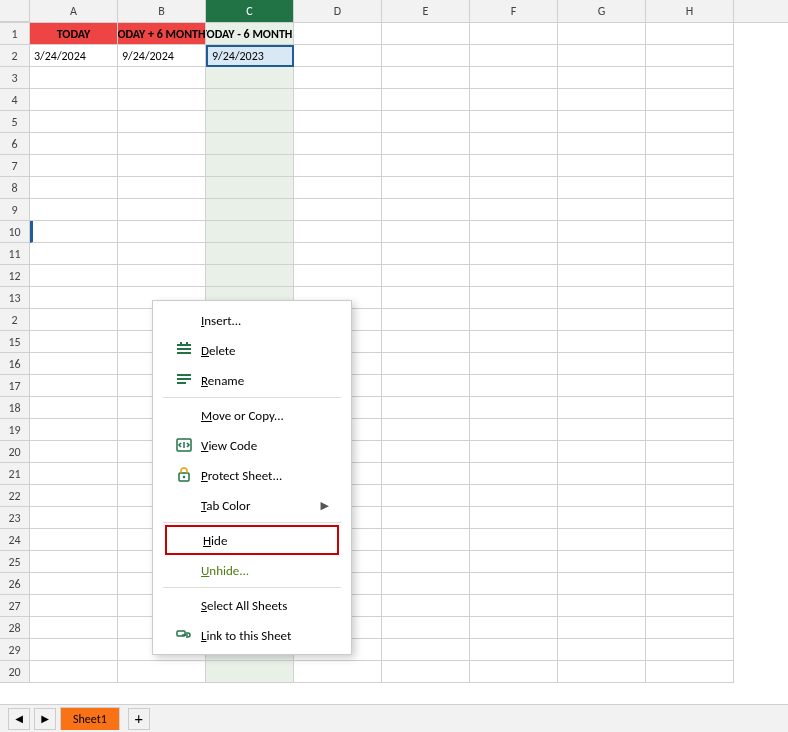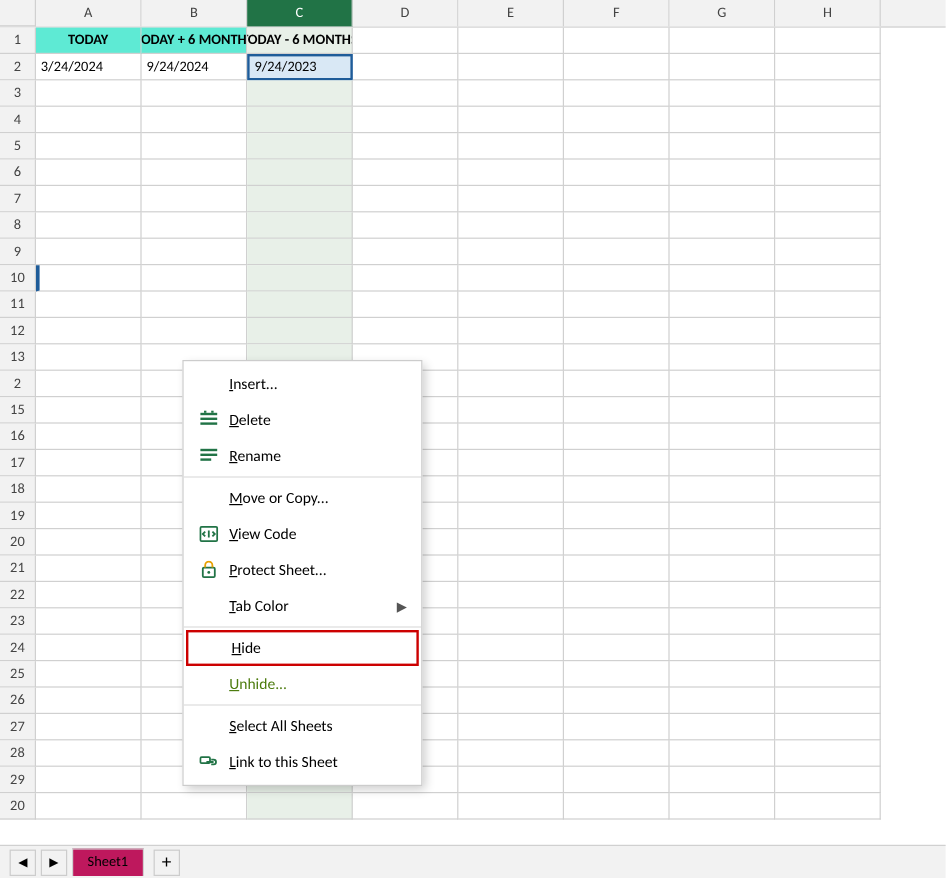--- a/index.html
+++ b/index.html
@@ -31,33 +31,33 @@
     .cell { height: 22px; border-right: 1px solid #d0d0d0; border-bottom: 1px solid #d0d0d0; display: flex; align-items: center; padding: 0 4px; font-size: 12px; color: #000; overflow: hidden; white-space: nowrap; }
     .cell.col-a { width: 88px; min-width: 88px; }
     .cell.col-b { width: 88px; min-width: 88px; }
     .cell.col-c { width: 88px; min-width: 88px; }
     .cell.col-d { width: 88px; min-width: 88px; }
     .cell.col-e { width: 88px; min-width: 88px; }
     .cell.col-f { width: 88px; min-width: 88px; }
     .cell.col-g { width: 88px; min-width: 88px; }
     .cell.col-h { width: 88px; min-width: 88px; }
 
-    .cell.header-cell { font-weight: bold; text-align: center; justify-content: center; background: #5eead4; }
+    .cell.header-cell { font-weight: bold; text-align: center; justify-content: center; background: #ef4444; }
     .cell.data-cell { color: #000000; }
     .cell.selected-cell { background: #d9e8f5; border: 2px solid #1f5c99; }
     .cell.highlighted-col { background: #e8f0e8; }
 
     
     .bottom-bar { position: absolute; bottom: 0; left: 0; right: 0; height: 28px; background: #f2f2f2; border-top: 1px solid #d0d0d0; display: flex; align-items: center; padding: 0 8px; gap: 4px; }
-    .sheet-tab { padding: 4px 12px; background: #be185d; border: 1px solid #d0d0d0; border-bottom: none; font-size: 12px; cursor: pointer; }
+    .sheet-tab { padding: 4px 12px; background: #f97316; border: 1px solid #d0d0d0; border-bottom: none; font-size: 12px; cursor: pointer; }
     .nav-btn { width: 22px; height: 22px; background: #f2f2f2; border: 1px solid #ccc; display: flex; align-items: center; justify-content: center; cursor: pointer; font-size: 10px; }
     .add-sheet-btn { width: 22px; height: 22px; background: #f2f2f2; border: 1px solid #ccc; display: flex; align-items: center; justify-content: center; cursor: pointer; font-size: 16px; margin-left: 4px; }
 
     
-    .context-menu { position: absolute; top: 300px; left: 152px; width: 200px; background: #fff; border: 1px solid #ccc; box-shadow: 3px 3px 8px rgba(0,0,0,0.2); z-index: 100; padding: 4px 0; }
+    .context-menu { position: absolute; top: 300px; left: 152px; width: 200px; background: #fff; border: 1px solid #ccc; box-shadow: 3px 3px 8px rgba(0,0,0,0.2); z-index: 100; padding: 4px 10px; }
     .menu-item { display: flex; align-items: center; padding: 6px 12px; cursor: pointer; font-size: 13px; color: #000; gap: 8px; }
     .menu-item.disabled { color: #4d7c0f; cursor: default; }
     .menu-icon { width: 18px; height: 18px; display: flex; align-items: center; justify-content: center; flex-shrink: 0; }
     .menu-separator { height: 1px; background: #ddd; margin: 2px 0; }
     .menu-item-text { flex: 1; }
     .menu-arrow { font-size: 11px; color: #555; }
 
     
     .hide-item { border: 2px solid #cc0000; margin: 0 2px; padding: 4px 10px; }
   </style>

